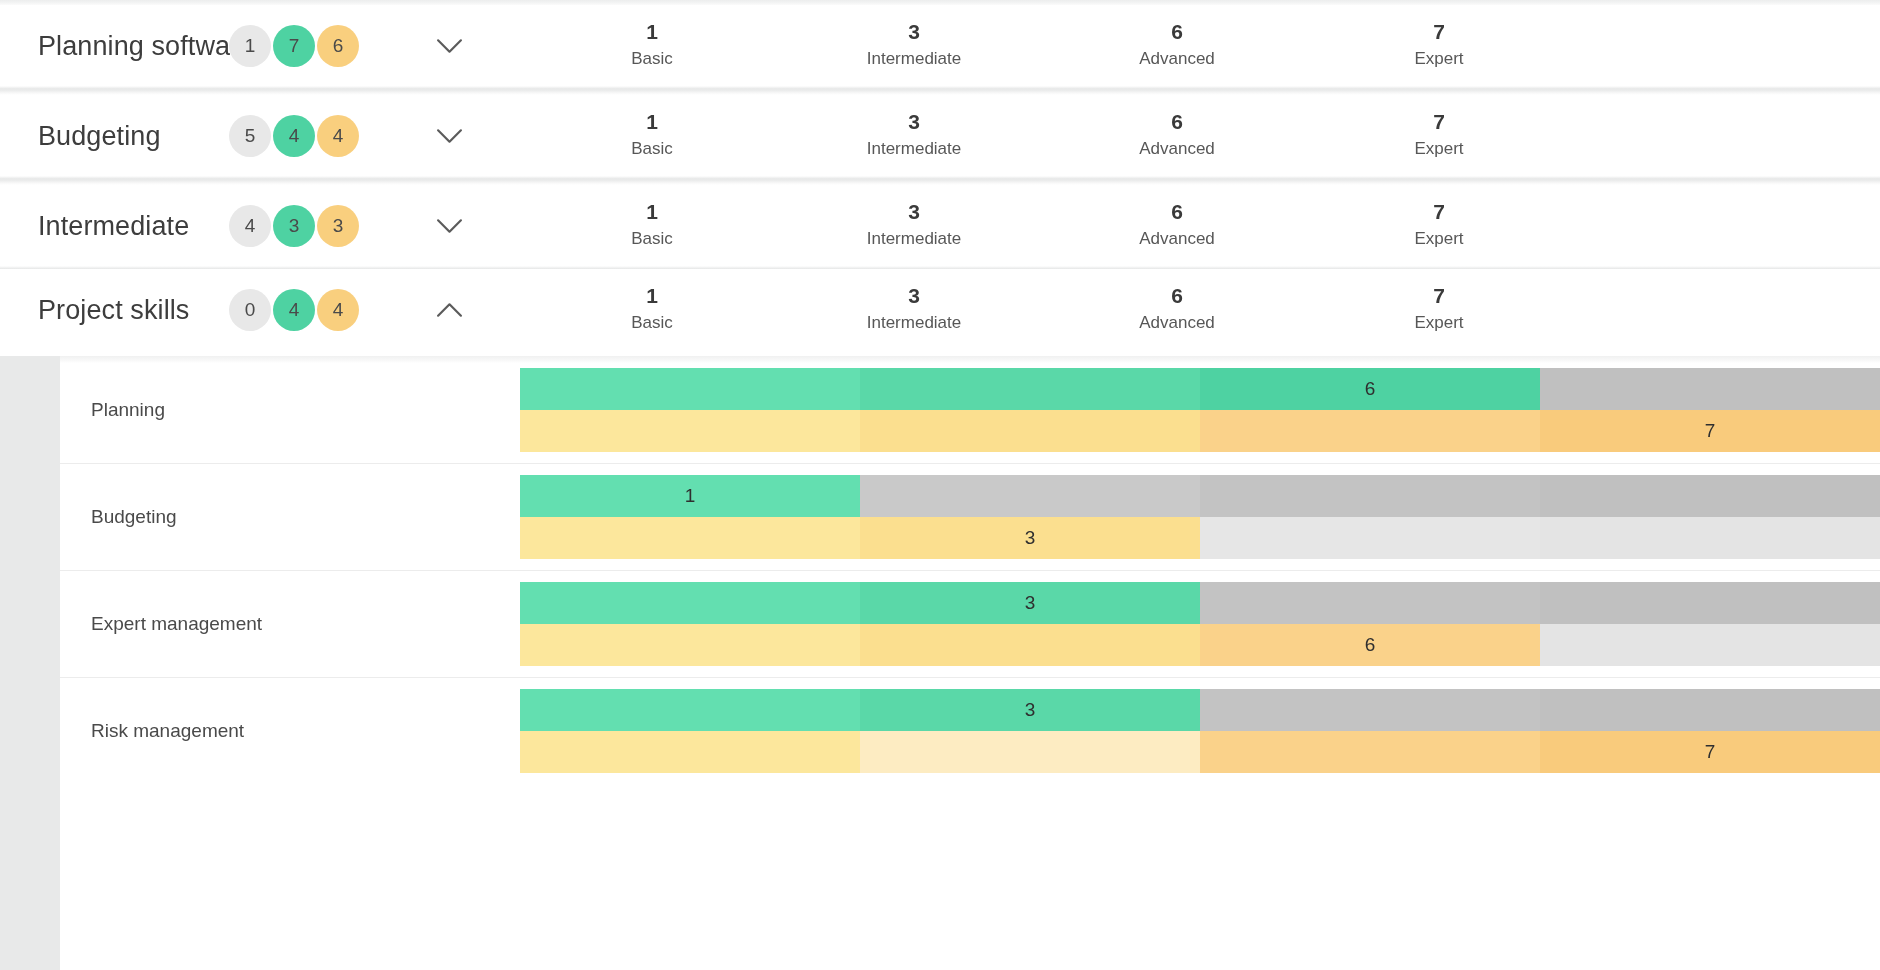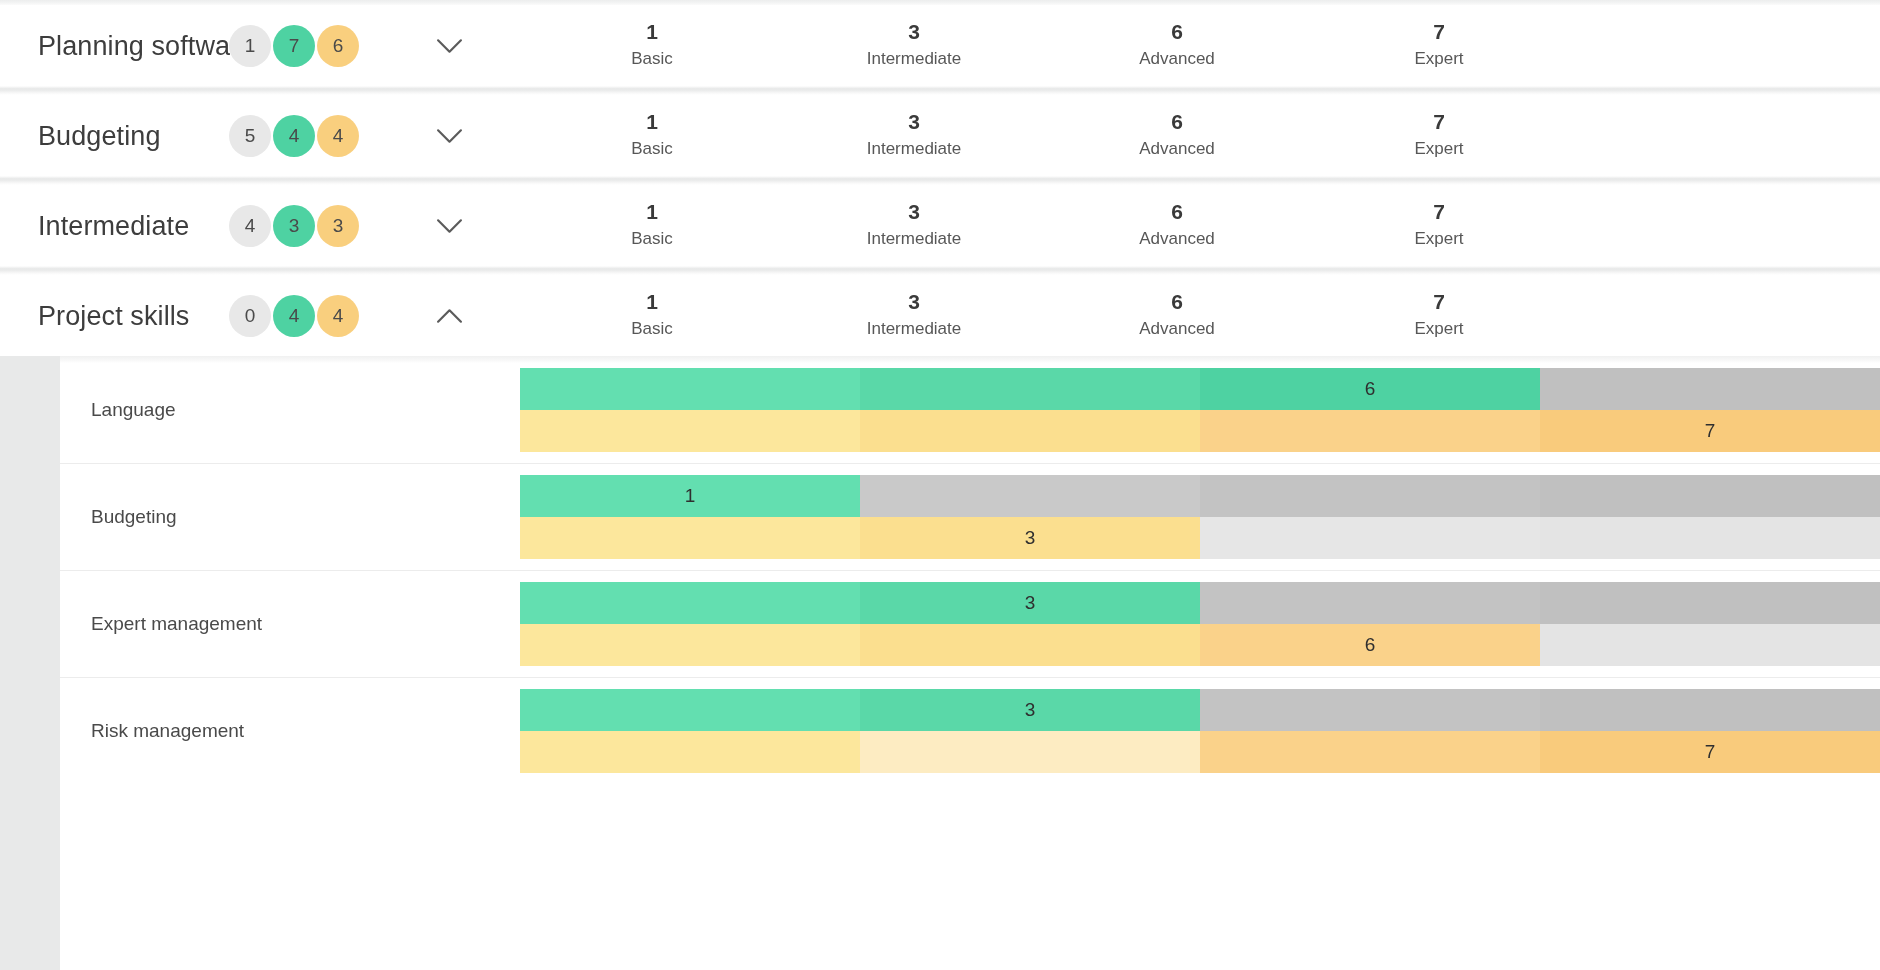--- a/index.html
+++ b/index.html
@@ -199,21 +199,21 @@
               <div class="lbl">Advanced</div>
             </div>
             <div class="col-head" style="left:1439px">
               <div class="num">7</div>
               <div class="lbl">Expert</div>
             </div>
           </div>
         </div>
       </div>
       <div class="cat-sep" style="top:266px"></div>
-      <div class="cat-row" style="top:275px;height:81px">
+      <div class="cat-row" style="top:269px;height:81px">
         <div class="cat-inner">
           <div class="cat-title">Project skills</div>
           <div class="pills" style="left:229px">
             <div class="pill grey">0</div>
             <div class="pill green">4</div>
             <div class="pill yellow">4</div>
           </div>
           <div class="chevron">
             <svg width="27" height="18" viewBox="0 0 26 17" fill="none" aria-hidden="true">
               <path d="M2 14 L13 3 L24 14" stroke="#5b5b5b" stroke-width="2.1" stroke-linecap="round" stroke-linejoin="round"></path>
@@ -238,21 +238,21 @@
             </div>
           </div>
         </div>
       </div>
     </div>
   <div id="panel">
       <div class="sub-panel" style="top:356px;height:614px">
         <div class="sub-gutter"></div>
         <div class="sub-body">
           <div class="skill-row">
-            <div class="skill-name">Language</div>
+            <div class="skill-name">Planning</div>
             <div class="bars">
               <div class="bar">
                 <div class="seg" style="background:#63dfb0"></div>
                 <div class="seg" style="background:#5ad8a8"></div>
                 <div class="seg" style="background:#4ed2a2">6</div>
                 <div class="seg" style="background:#c0c0c0"></div>
               </div>
               <div class="bar">
                 <div class="seg" style="background:#fce79c"></div>
                 <div class="seg" style="background:#fbdf8f"></div>

